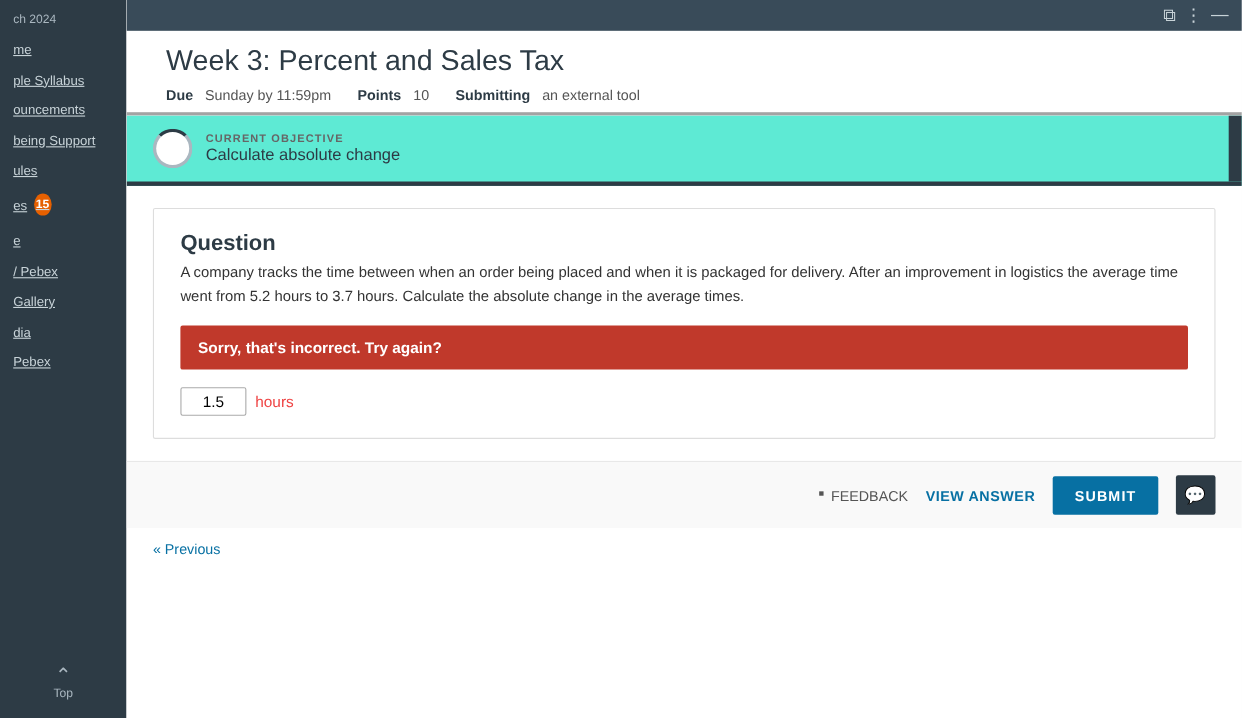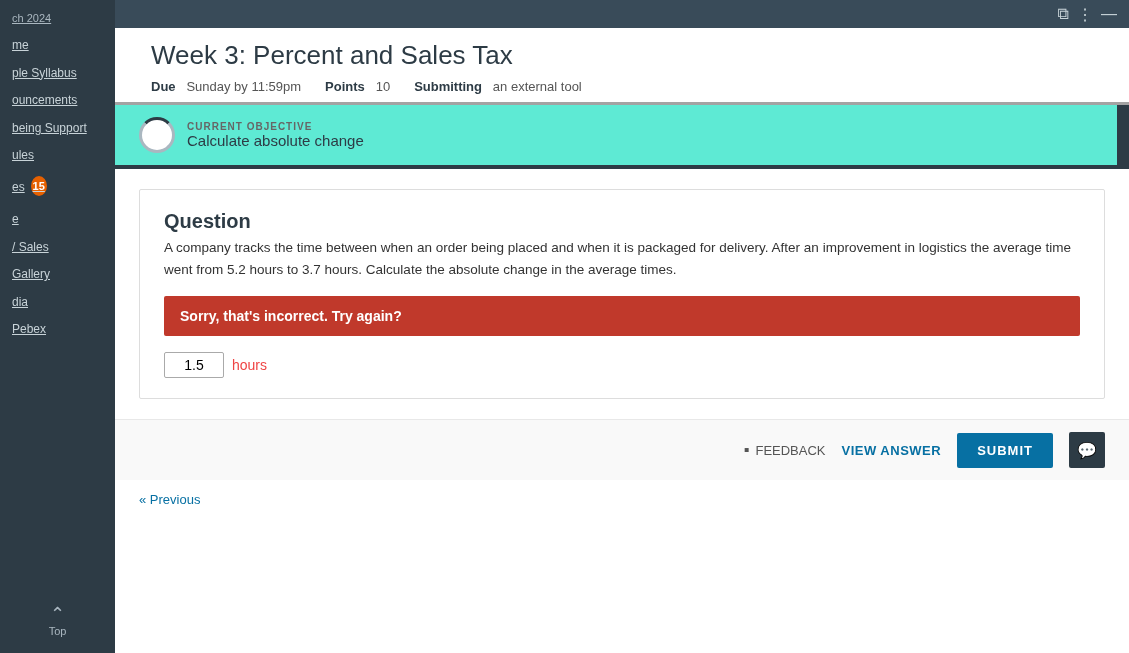--- a/index.html
+++ b/index.html
@@ -20,21 +20,20 @@
       flex-shrink: 0;
       display: flex;
       flex-direction: column;
       padding: 8px 0;
       font-size: 12px;
     }
     .sidebar-year {
       color: #aab7c0;
       font-size: 11px;
       padding: 4px 12px 8px;
-      text-decoration: underline;
     }
     .sidebar-item {
       padding: 6px 12px;
       cursor: pointer;
       color: #c8d3d8;
       line-height: 1.3;
       text-decoration: underline;
     }
     .sidebar-badge {
       display: inline-flex;
@@ -285,21 +284,21 @@
     <span>ules</span>
   </div>
   <div class="sidebar-item" style="display:flex;align-items:center;gap:6px;">
     <span>es</span>
     <span class="sidebar-badge">15</span>
   </div>
   <div class="sidebar-item">
     <span>e</span>
   </div>
   <div class="sidebar-item">
-    <span>/ Sales</span>
+    <span>/ Pebex</span>
   </div>
   <div class="sidebar-item">
     <span>Gallery</span>
   </div>
   <div class="sidebar-item">
     <span>dia</span>
   </div>
   <div class="sidebar-item">
     <span>Pebex</span>
   </div>

